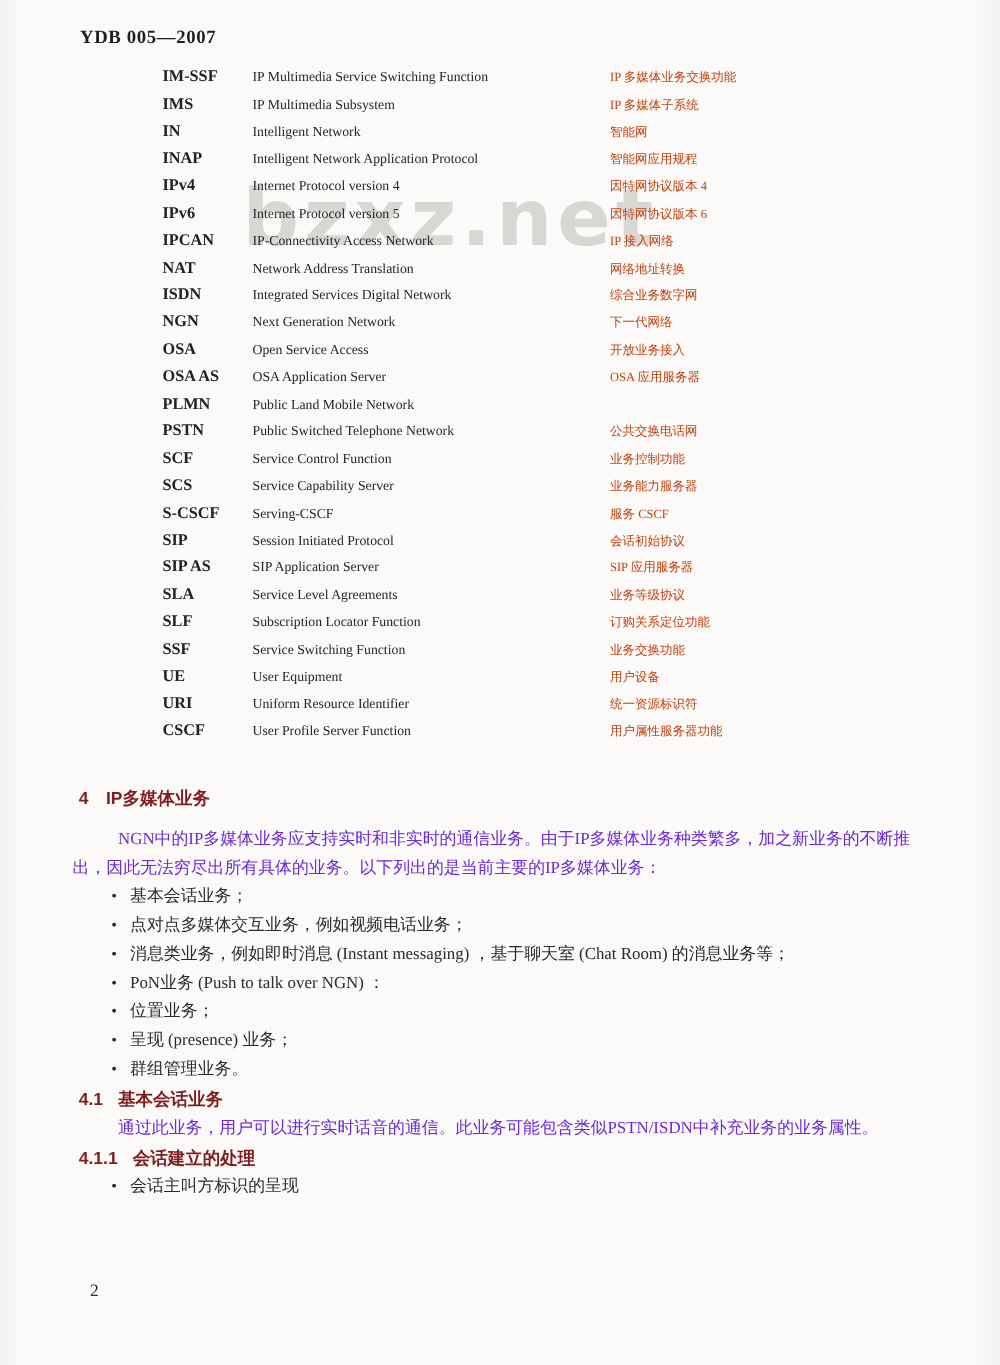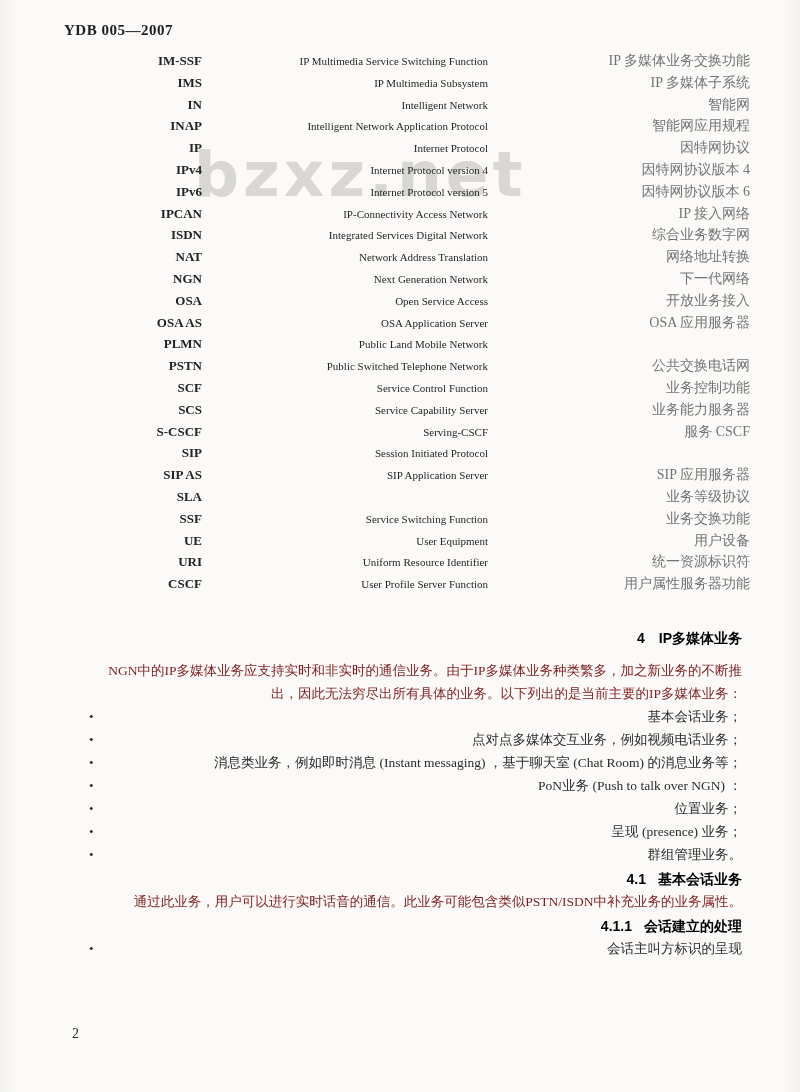--- a/index.html
+++ b/index.html
@@ -4,21 +4,20 @@
 <style>
   html,body{margin:0;padding:0;background:#e8e8e6;}
   .page{
     position:relative;
     width:800px;height:1092px;
     margin:0 auto;
     background:#fbfaf8;
     font-family:"Liberation Serif","DejaVu Serif",serif;
     color:#2b2b2b;
     overflow:hidden;
-    text-align:right;
   }
   
   .page::after{
     content:"";position:absolute;inset:0;pointer-events:none;
     background:linear-gradient(90deg, rgba(0,0,0,0.03) 0, rgba(0,0,0,0) 18px, rgba(0,0,0,0) 780px, rgba(0,0,0,0.03) 100%);
   }
   .doc-header{
     position:absolute;left:64px;top:22px;
     font-size:15px;font-weight:bold;letter-spacing:0.5px;color:#1f1f1f;
   }
@@ -27,36 +26,36 @@
     font-family:"DejaVu Sans","Liberation Sans",sans-serif;
     font-weight:bold;font-size:63px;letter-spacing:4px;
     color:#d8d7d4;z-index:0;user-select:none;
   }
   .abbr-table{
     position:absolute;left:130px;top:50px;width:620px;z-index:1;
   }
   .abbr-row{display:flex;align-items:baseline;height:21.8px;line-height:21.8px;}
   .abbr-row .abbr{width:72px;flex:0 0 72px;font-weight:bold;font-size:13px;color:#222;}
   .abbr-row .en{width:286px;flex:0 0 286px;font-size:11px;color:#262626;}
-  .abbr-row .zh{flex:1;font-size:14px;color:#737373;}
+  .abbr-row .zh{flex:1;font-size:10px;color:#c2410c;}
   .content{
     position:absolute;left:58px;top:627px;width:684px;z-index:1;
     font-size:13.5px;line-height:23px;
   }
   .h-num{display:inline-block;margin-right:14px;}
   .h-num.sub{margin-right:12px;}
   h2.sec,h3.sec,h4.sec{
     font-family:"Liberation Sans","DejaVu Sans",sans-serif;
-    font-size:14px;font-weight:bold;color:#000000;
+    font-size:14px;font-weight:bold;color:#7f1d1d;
     margin:0;padding:0;line-height:22px;
   }
   h2.sec{margin:0 0 10px 5px;}
   h3.sec{margin:2px 0 0 5px;}
   h4.sec{margin:2px 0 0 5px;}
-  .para{margin:0;text-indent:2.7em;color:#7f1d1d;}
+  .para{margin:0;text-indent:2.7em;color:#6d28d9;}
   ul.svc-list{list-style:none;margin:0;padding:0 0 0 46px;}
   ul.svc-list li{position:relative;line-height:23px;}
   ul.svc-list li::before{
     content:"\2022";position:absolute;left:-15px;top:0;
     font-size:13px;color:#2b2b2b;
   }
   .page-number{
     position:absolute;left:72px;top:1026px;
     font-size:14px;color:#2b2b2b;z-index:1;
   }
@@ -85,50 +84,45 @@
       <span class="abbr">IN</span>
       <span class="en">Intelligent Network</span>
       <span class="zh">智能网</span>
     </div>
       <div class="abbr-row">
       <span class="abbr">INAP</span>
       <span class="en">Intelligent Network Application Protocol</span>
       <span class="zh">智能网应用规程</span>
     </div>
       <div class="abbr-row">
-      <span class="abbr">IP</span>
-      <span class="en">Internet Protocol</span>
-      <span class="zh">因特网协议</span>
-    </div>
-      <div class="abbr-row">
       <span class="abbr">IPv4</span>
       <span class="en">Internet Protocol version 4</span>
       <span class="zh">因特网协议版本 4</span>
     </div>
       <div class="abbr-row">
       <span class="abbr">IPv6</span>
       <span class="en">Internet Protocol version 5</span>
       <span class="zh">因特网协议版本 6</span>
     </div>
       <div class="abbr-row">
       <span class="abbr">IPCAN</span>
       <span class="en">IP-Connectivity Access Network</span>
       <span class="zh">IP 接入网络</span>
     </div>
       <div class="abbr-row">
+      <span class="abbr">NAT</span>
+      <span class="en">Network Address Translation</span>
+      <span class="zh">网络地址转换</span>
+    </div>
+      <div class="abbr-row">
       <span class="abbr">ISDN</span>
       <span class="en">Integrated Services Digital Network</span>
       <span class="zh">综合业务数字网</span>
     </div>
       <div class="abbr-row">
-      <span class="abbr">NAT</span>
-      <span class="en">Network Address Translation</span>
-      <span class="zh">网络地址转换</span>
-    </div>
-      <div class="abbr-row">
       <span class="abbr">NGN</span>
       <span class="en">Next Generation Network</span>
       <span class="zh">下一代网络</span>
     </div>
       <div class="abbr-row">
       <span class="abbr">OSA</span>
       <span class="en">Open Service Access</span>
       <span class="zh">开放业务接入</span>
     </div>
       <div class="abbr-row">
@@ -156,29 +150,36 @@
       <span class="zh">业务能力服务器</span>
     </div>
       <div class="abbr-row">
       <span class="abbr">S-CSCF</span>
       <span class="en">Serving-CSCF</span>
       <span class="zh">服务 CSCF</span>
     </div>
       <div class="abbr-row">
       <span class="abbr">SIP</span>
       <span class="en">Session Initiated Protocol</span>
+      <span class="zh">会话初始协议</span>
     </div>
       <div class="abbr-row">
       <span class="abbr">SIP AS</span>
       <span class="en">SIP Application Server</span>
       <span class="zh">SIP 应用服务器</span>
     </div>
       <div class="abbr-row">
       <span class="abbr">SLA</span>
+      <span class="en">Service Level Agreements</span>
       <span class="zh">业务等级协议</span>
+    </div>
+      <div class="abbr-row">
+      <span class="abbr">SLF</span>
+      <span class="en">Subscription Locator Function</span>
+      <span class="zh">订购关系定位功能</span>
     </div>
       <div class="abbr-row">
       <span class="abbr">SSF</span>
       <span class="en">Service Switching Function</span>
       <span class="zh">业务交换功能</span>
     </div>
       <div class="abbr-row">
       <span class="abbr">UE</span>
       <span class="en">User Equipment</span>
       <span class="zh">用户设备</span>

